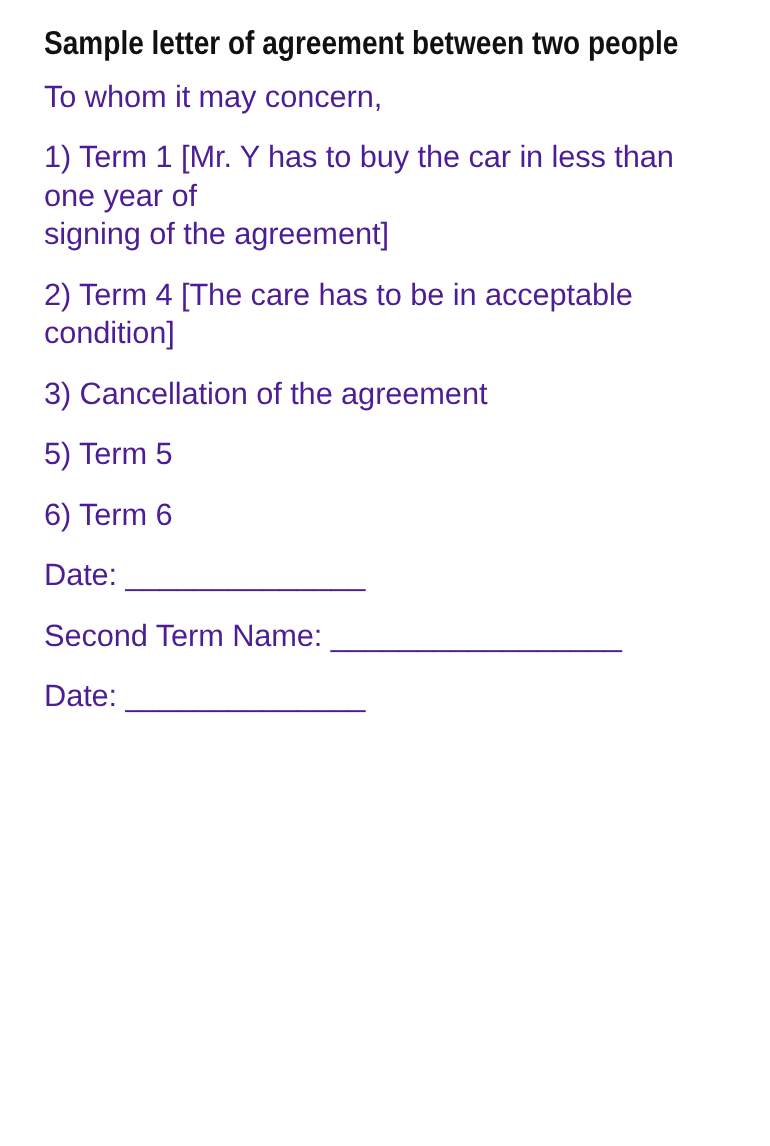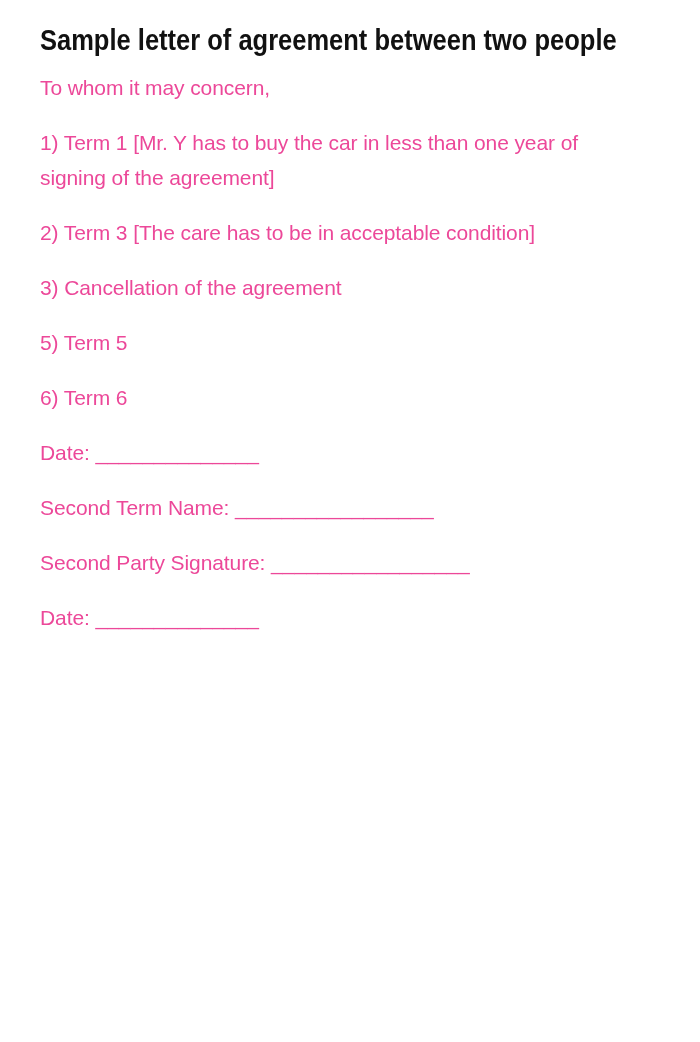--- a/index.html
+++ b/index.html
@@ -25,57 +25,56 @@
     font-size: 30px;
     line-height: 32px;
     font-weight: 700;
     margin: 0 0 14px 0;
     white-space: nowrap;
     transform: scale(0.85, 1);
     transform-origin: 0 50%;
     color: #111111;
   }
   .body-text {
-    font-size: 21px;
+    font-size: 28px;
     line-height: 35px;
     letter-spacing: -0.1px;
     margin: 0 0 20px 0;
     white-space: pre-line;
-    color: #ec4899;
+    color: #4c1d95;
   }
   .sig-row .blank-line {
     letter-spacing: 0;
     white-space: nowrap;
   }
 </style>
 </head>
 <body>
 
 <div class="doc-page">
 
   <h1 class="doc-title">Sample letter of agreement between two people</h1>
 
   <p class="body-text">To whom it may concern,</p>
 
 
   <p class="body-text">1) Term 1 [Mr. Y has to buy the car in less than one year of
 signing of the agreement]</p>
 
-  <p class="body-text">2) Term 3 [The care has to be in acceptable condition]</p>
+  <p class="body-text">2) Term 4 [The care has to be in acceptable condition]</p>
 
 
   <p class="body-text">3) Cancellation of the agreement</p>
 
   <p class="body-text">5) Term 5</p>
 
   <p class="body-text">6) Term 6</p>
 
 
 
   <p class="body-text sig-row"><span>Date:</span> <span class="blank-line">______________</span></p>
 
   <p class="body-text sig-row"><span>Second Term Name:</span> <span class="blank-line">_________________</span></p>
 
-  <p class="body-text sig-row"><span>Second Party Signature:</span> <span class="blank-line">_________________</span></p>
 
   <p class="body-text sig-row"><span>Date:</span> <span class="blank-line">______________</span></p>
 
 </div>
 
 </body></html>

